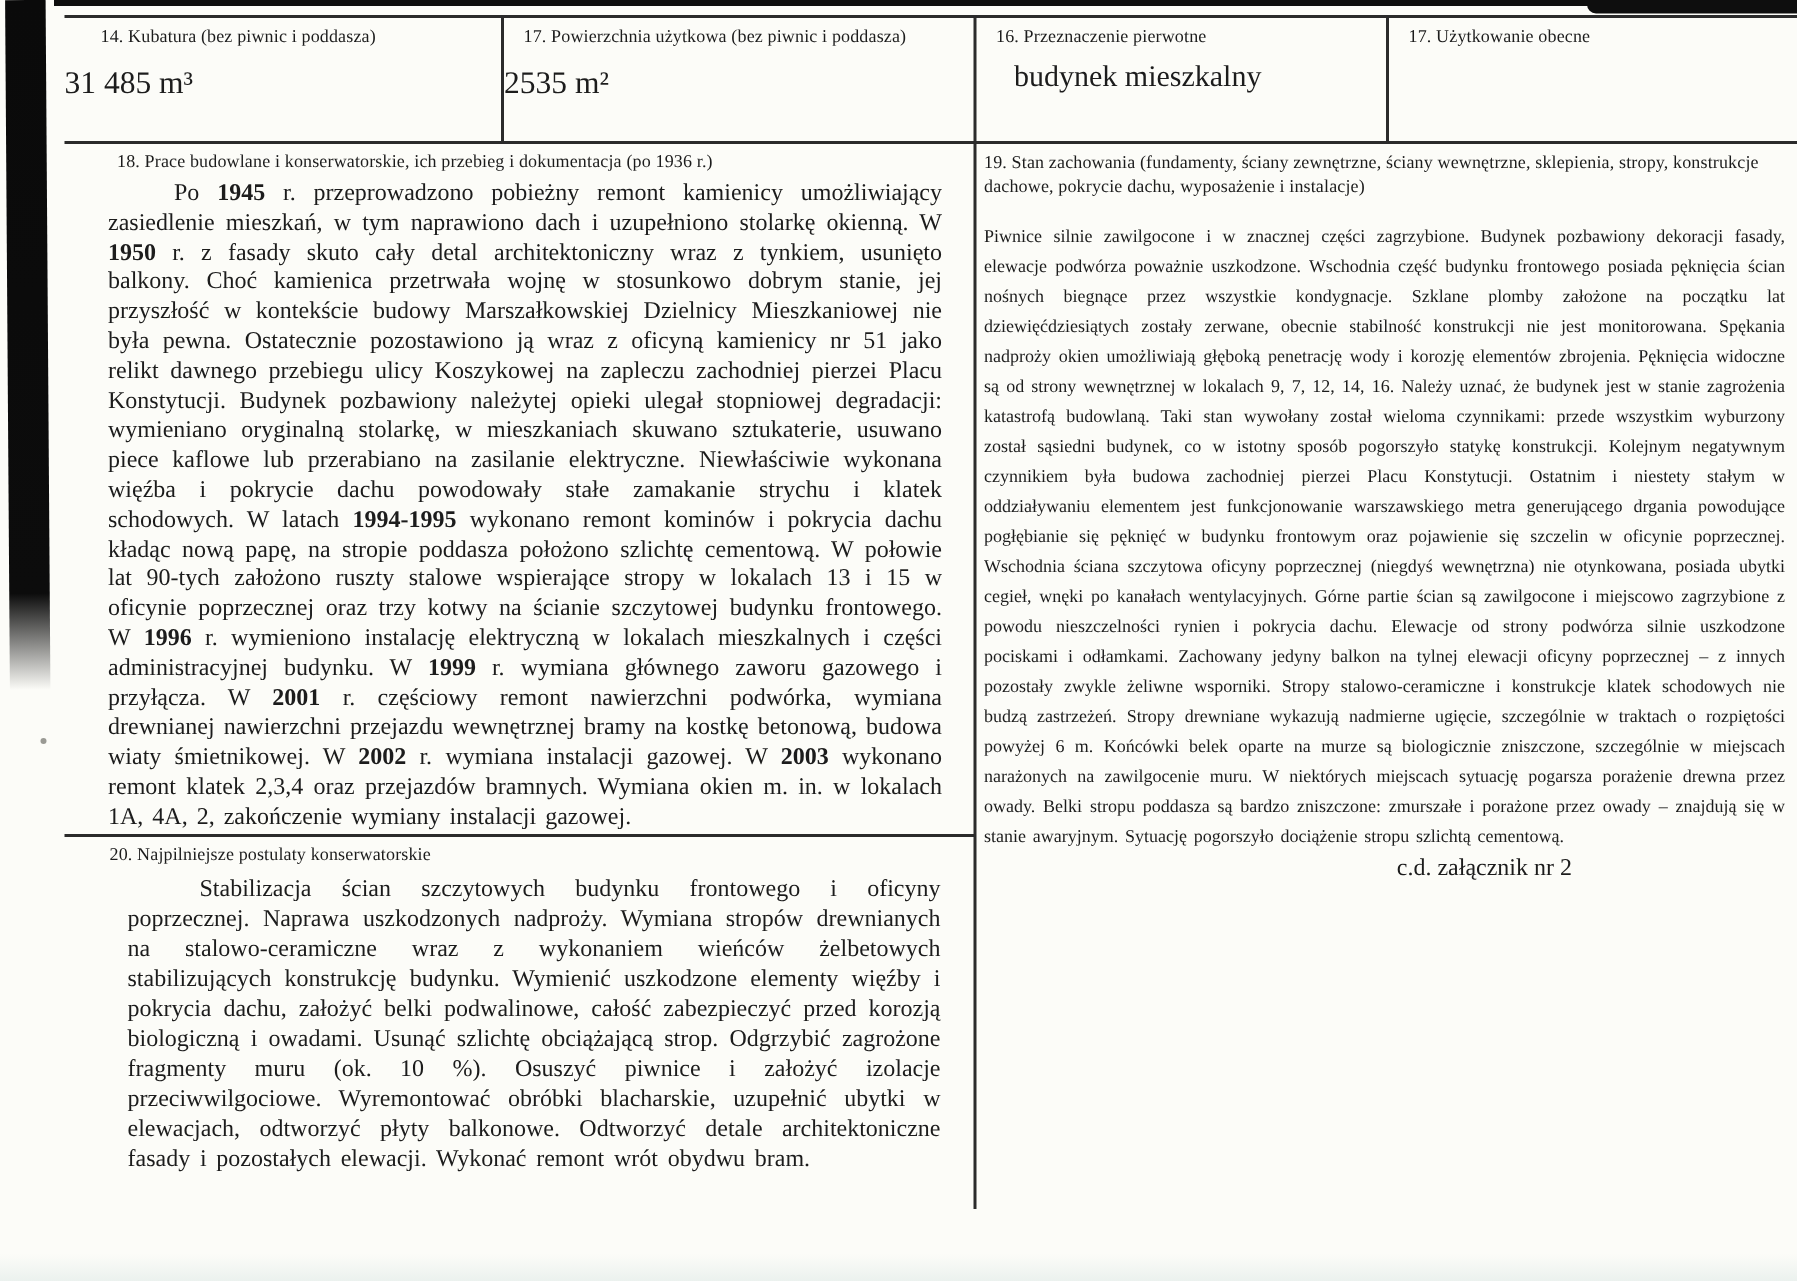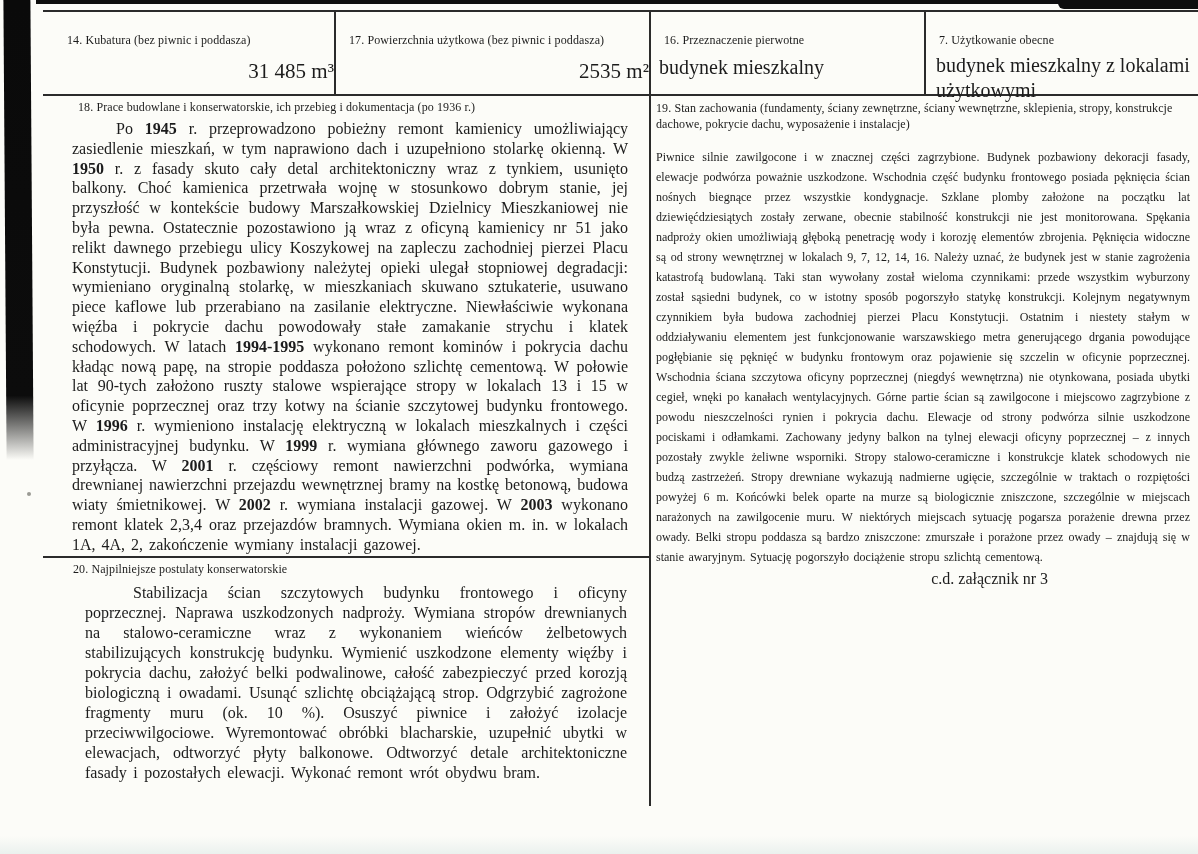--- a/index.html
+++ b/index.html
@@ -29,29 +29,29 @@
   .hline,.vline{position:absolute;background:#2b2b2b;}
   .hline{height:2px;}
   .vline{width:2px;}
   .hl-top{left:43px;top:10px;width:1155px;}
   .hl-mid{left:43px;top:94px;width:1155px;}
   .hl-left-div{left:43px;top:556px;width:607px;}
   .vl-a{left:334px;top:10px;height:84px;}
   .vl-main{left:649px;top:10px;height:796px;}
   .vl-b{left:924px;top:10px;height:84px;}
   
-  .cell{position:absolute;top:28px;height:82px;}
+  .cell{position:absolute;top:12px;height:82px;}
   .c14{left:43px;width:291px;}
   .c15{left:336px;width:313px;}
   .c16{left:651px;width:273px;}
   .c17{left:926px;width:272px;}
   .cell-label{font-size:12px;padding:5px 8px 0 13px;letter-spacing:0.1px;}
   .c14 .cell-label{padding-left:24px;}
-  .val-center{text-align:right;font-size:21px;margin-top:11px;}
-  .val-left{font-size:20px;margin-top:8px;padding-left:8px;}
+  .val-center{text-align:left;font-size:21px;margin-top:11px;}
+  .val-left{font-size:20px;margin-top:8px;padding-left:25px;}
   .c17 .val-left{margin-top:5px;padding-left:10px;line-height:25px;}
   
   .section{position:absolute;}
   .sec18{left:43px;top:100px;width:606px;}
   .sec19{left:656px;top:100px;width:538px;}
   .sec20{left:43px;top:562px;width:606px;}
   .sec-label{font-size:12px;letter-spacing:0.1px;}
   .sec18 .sec-label{margin-left:35px;}
   .sec20 .sec-label{margin-left:30px;}
   .sec19 .sec-label{width:520px;line-height:16px;}
@@ -88,33 +88,32 @@
   </div>
   <div class="cell c15">
     <div class="cell-label">17. Powierzchnia użytkowa (bez piwnic i poddasza)</div>
     <div class="val-center">2535 m²</div>
   </div>
   <div class="cell c16">
     <div class="cell-label">16. Przeznaczenie pierwotne</div>
     <div class="val-left">budynek mieszkalny</div>
   </div>
   <div class="cell c17">
-    <div class="cell-label">7. Użytkowanie obecne</div>
-    <div class="val-left">budynek mieszkalny z lokalami użytkowymi</div>
+    <div class="cell-label">17. Użytkowanie obecne</div>
   </div>
 
   <div class="section sec18">
     <div class="sec-label">18. Prace budowlane i konserwatorskie, ich przebieg i dokumentacja (po 1936 r.)</div>
     <div class="body-par">Po <strong>1945</strong> r. przeprowadzono pobieżny remont kamienicy umożliwiający zasiedlenie mieszkań, w tym naprawiono dach i uzupełniono stolarkę okienną. W <strong>1950</strong> r. z fasady skuto cały detal architektoniczny wraz z tynkiem, usunięto balkony. Choć kamienica przetrwała wojnę w stosunkowo dobrym stanie, jej przyszłość w kontekście budowy Marszałkowskiej Dzielnicy Mieszkaniowej nie była pewna. Ostatecznie pozostawiono ją wraz z oficyną kamienicy nr 51 jako relikt dawnego przebiegu ulicy Koszykowej na zapleczu zachodniej pierzei Placu Konstytucji. Budynek pozbawiony należytej opieki ulegał stopniowej degradacji: wymieniano oryginalną stolarkę, w mieszkaniach skuwano sztukaterie, usuwano piece kaflowe lub przerabiano na zasilanie elektryczne. Niewłaściwie wykonana więźba i pokrycie dachu powodowały stałe zamakanie strychu i klatek schodowych. W latach <strong>1994-1995</strong> wykonano remont kominów i pokrycia dachu kładąc nową papę, na stropie poddasza położono szlichtę cementową. W połowie lat 90-tych założono ruszty stalowe wspierające stropy w lokalach 13 i 15 w oficynie poprzecznej oraz trzy kotwy na ścianie szczytowej budynku frontowego. W <strong>1996</strong> r. wymieniono instalację elektryczną w lokalach mieszkalnych i części administracyjnej budynku. W <strong>1999</strong> r. wymiana głównego zaworu gazowego i przyłącza. W <strong>2001</strong> r. częściowy remont nawierzchni podwórka, wymiana drewnianej nawierzchni przejazdu wewnętrznej bramy na kostkę betonową, budowa wiaty śmietnikowej. W <strong>2002</strong> r. wymiana instalacji gazowej. W <strong>2003</strong> wykonano remont klatek 2,3,4 oraz przejazdów bramnych. Wymiana okien m. in. w lokalach 1A, 4A, 2, zakończenie wymiany instalacji gazowej.</div>
   </div>
 
   <div class="section sec19">
     <div class="sec-label">19. Stan zachowania (fundamenty, ściany zewnętrzne, ściany wewnętrzne, sklepienia, stropy, konstrukcje dachowe, pokrycie dachu, wyposażenie i instalacje)</div>
     <div class="body-par">Piwnice silnie zawilgocone i w znacznej części zagrzybione. Budynek pozbawiony dekoracji fasady, elewacje podwórza poważnie uszkodzone. Wschodnia część budynku frontowego posiada pęknięcia ścian nośnych biegnące przez wszystkie kondygnacje. Szklane plomby założone na początku lat dziewięćdziesiątych zostały zerwane, obecnie stabilność konstrukcji nie jest monitorowana. Spękania nadproży okien umożliwiają głęboką penetrację wody i korozję elementów zbrojenia. Pęknięcia widoczne są od strony wewnętrznej w lokalach 9, 7, 12, 14, 16. Należy uznać, że budynek jest w stanie zagrożenia katastrofą budowlaną. Taki stan wywołany został wieloma czynnikami: przede wszystkim wyburzony został sąsiedni budynek, co w istotny sposób pogorszyło statykę konstrukcji. Kolejnym negatywnym czynnikiem była budowa zachodniej pierzei Placu Konstytucji. Ostatnim i niestety stałym w oddziaływaniu elementem jest funkcjonowanie warszawskiego metra generującego drgania powodujące pogłębianie się pęknięć w budynku frontowym oraz pojawienie się szczelin w oficynie poprzecznej. Wschodnia ściana szczytowa oficyny poprzecznej (niegdyś wewnętrzna) nie otynkowana, posiada ubytki cegieł, wnęki po kanałach wentylacyjnych. Górne partie ścian są zawilgocone i miejscowo zagrzybione z powodu nieszczelności rynien i pokrycia dachu. Elewacje od strony podwórza silnie uszkodzone pociskami i odłamkami. Zachowany jedyny balkon na tylnej elewacji oficyny poprzecznej – z innych pozostały zwykle żeliwne wsporniki. Stropy stalowo-ceramiczne i konstrukcje klatek schodowych nie budzą zastrzeżeń. Stropy drewniane wykazują nadmierne ugięcie, szczególnie w traktach o rozpiętości powyżej 6 m. Końcówki belek oparte na murze są biologicznie zniszczone, szczególnie w miejscach narażonych na zawilgocenie muru. W niektórych miejscach sytuację pogarsza porażenie drewna przez owady. Belki stropu poddasza są bardzo zniszczone: zmurszałe i porażone przez owady – znajdują się w stanie awaryjnym. Sytuację pogorszyło dociążenie stropu szlichtą cementową.</div>
-    <div class="footnote">c.d. załącznik nr 3</div>
+    <div class="footnote">c.d. załącznik nr 2</div>
   </div>
 
   <div class="section sec20">
     <div class="sec-label">20. Najpilniejsze postulaty konserwatorskie</div>
     <div class="body-par">Stabilizacja ścian szczytowych budynku frontowego i oficyny poprzecznej. Naprawa uszkodzonych nadproży. Wymiana stropów drewnianych na stalowo-ceramiczne wraz z wykonaniem wieńców żelbetowych stabilizujących konstrukcję budynku. Wymienić uszkodzone elementy więźby i pokrycia dachu, założyć belki podwalinowe, całość zabezpieczyć przed korozją biologiczną i owadami. Usunąć szlichtę obciążającą strop. Odgrzybić zagrożone fragmenty muru (ok. 10 %). Osuszyć piwnice i założyć izolacje przeciwwilgociowe. Wyremontować obróbki blacharskie, uzupełnić ubytki w elewacjach, odtworzyć płyty balkonowe. Odtworzyć detale architektoniczne fasady i pozostałych elewacji. Wykonać remont wrót obydwu bram.</div>
   </div>
 
 </div>
 
 </body></html>

